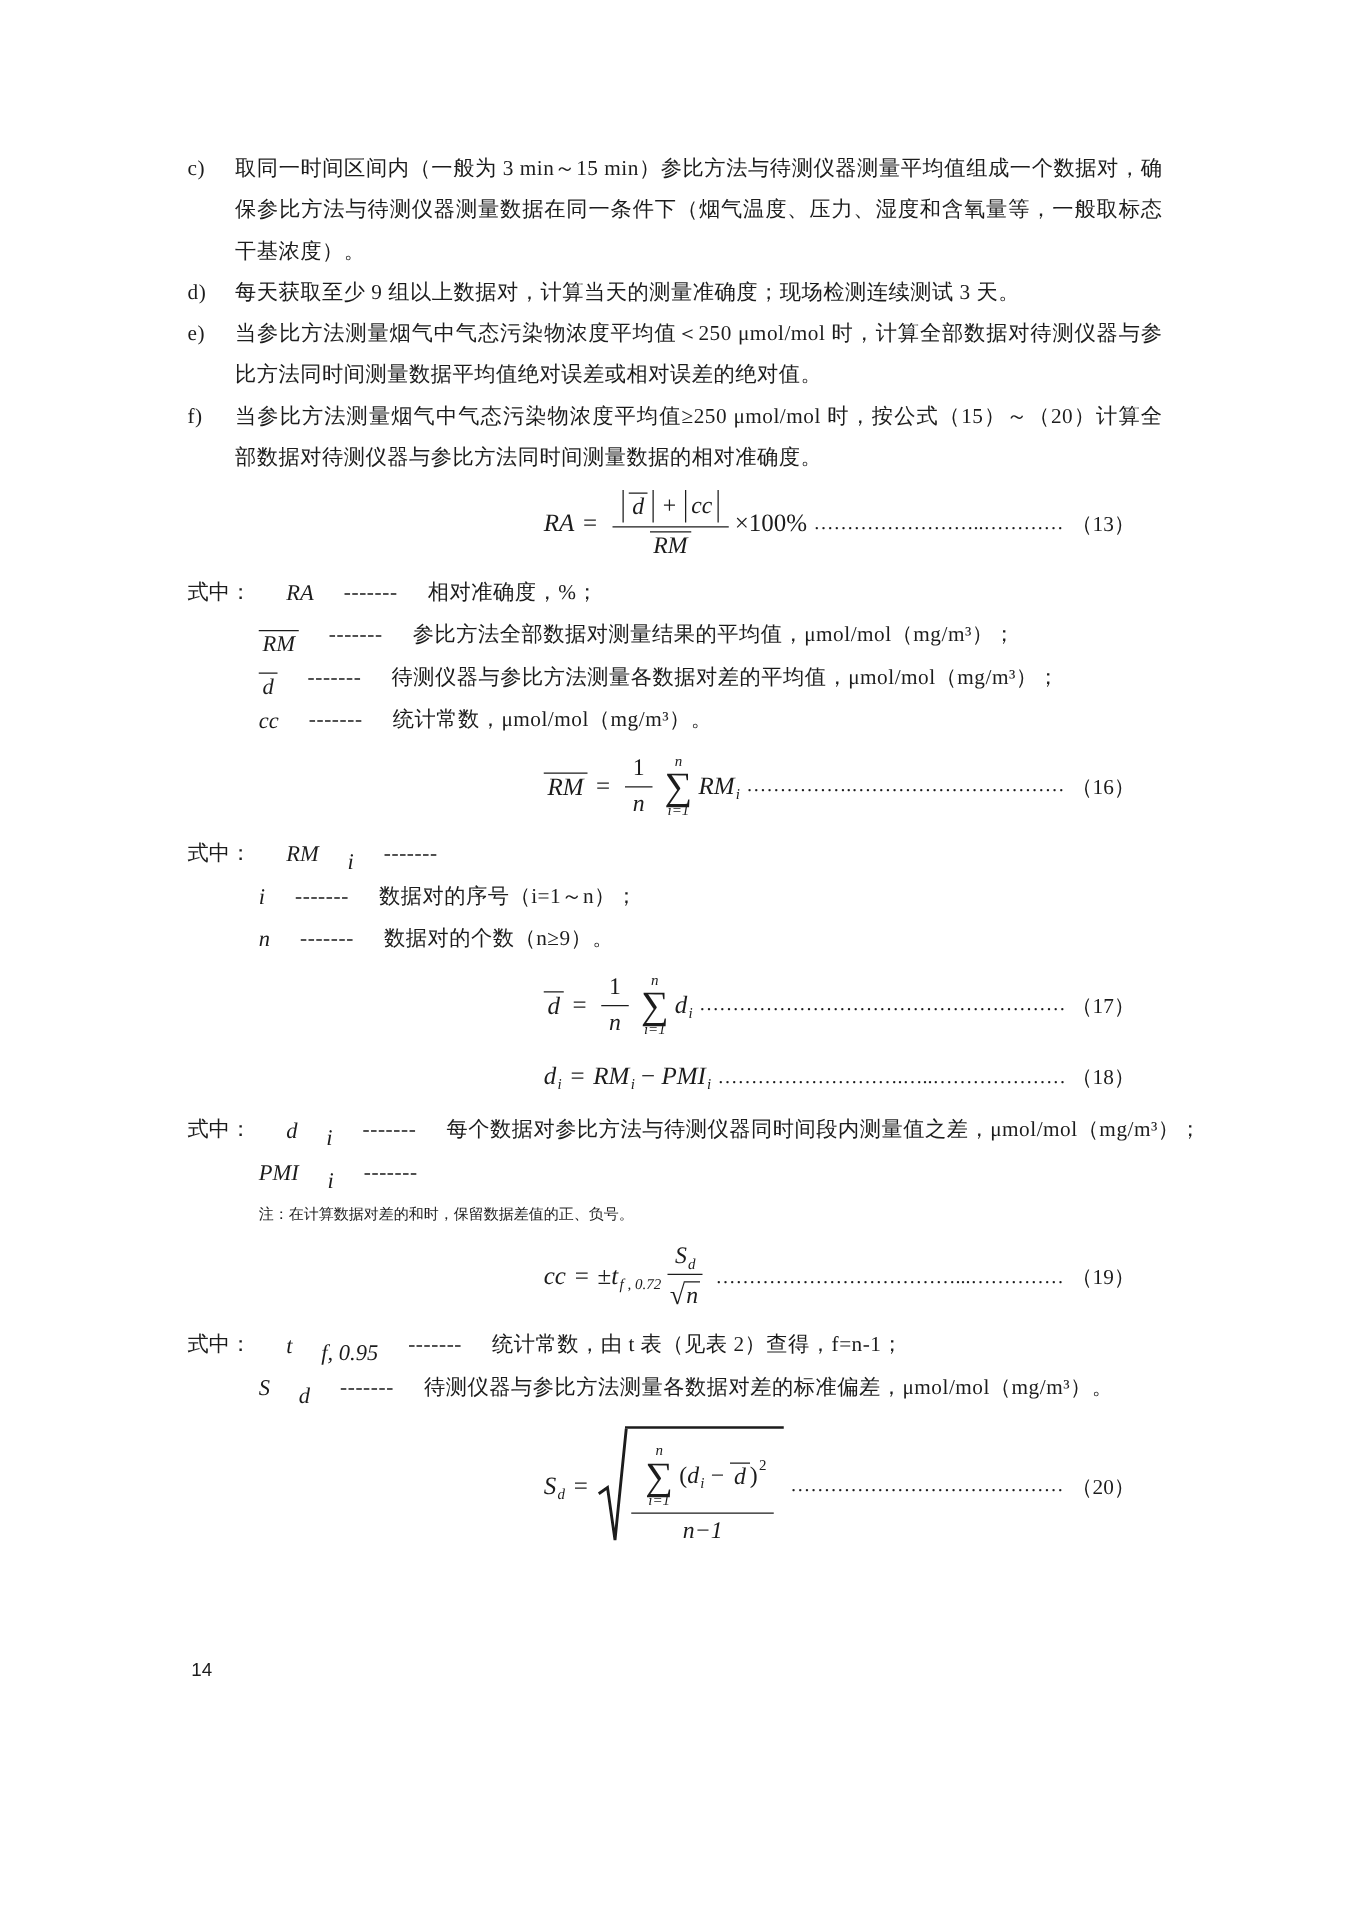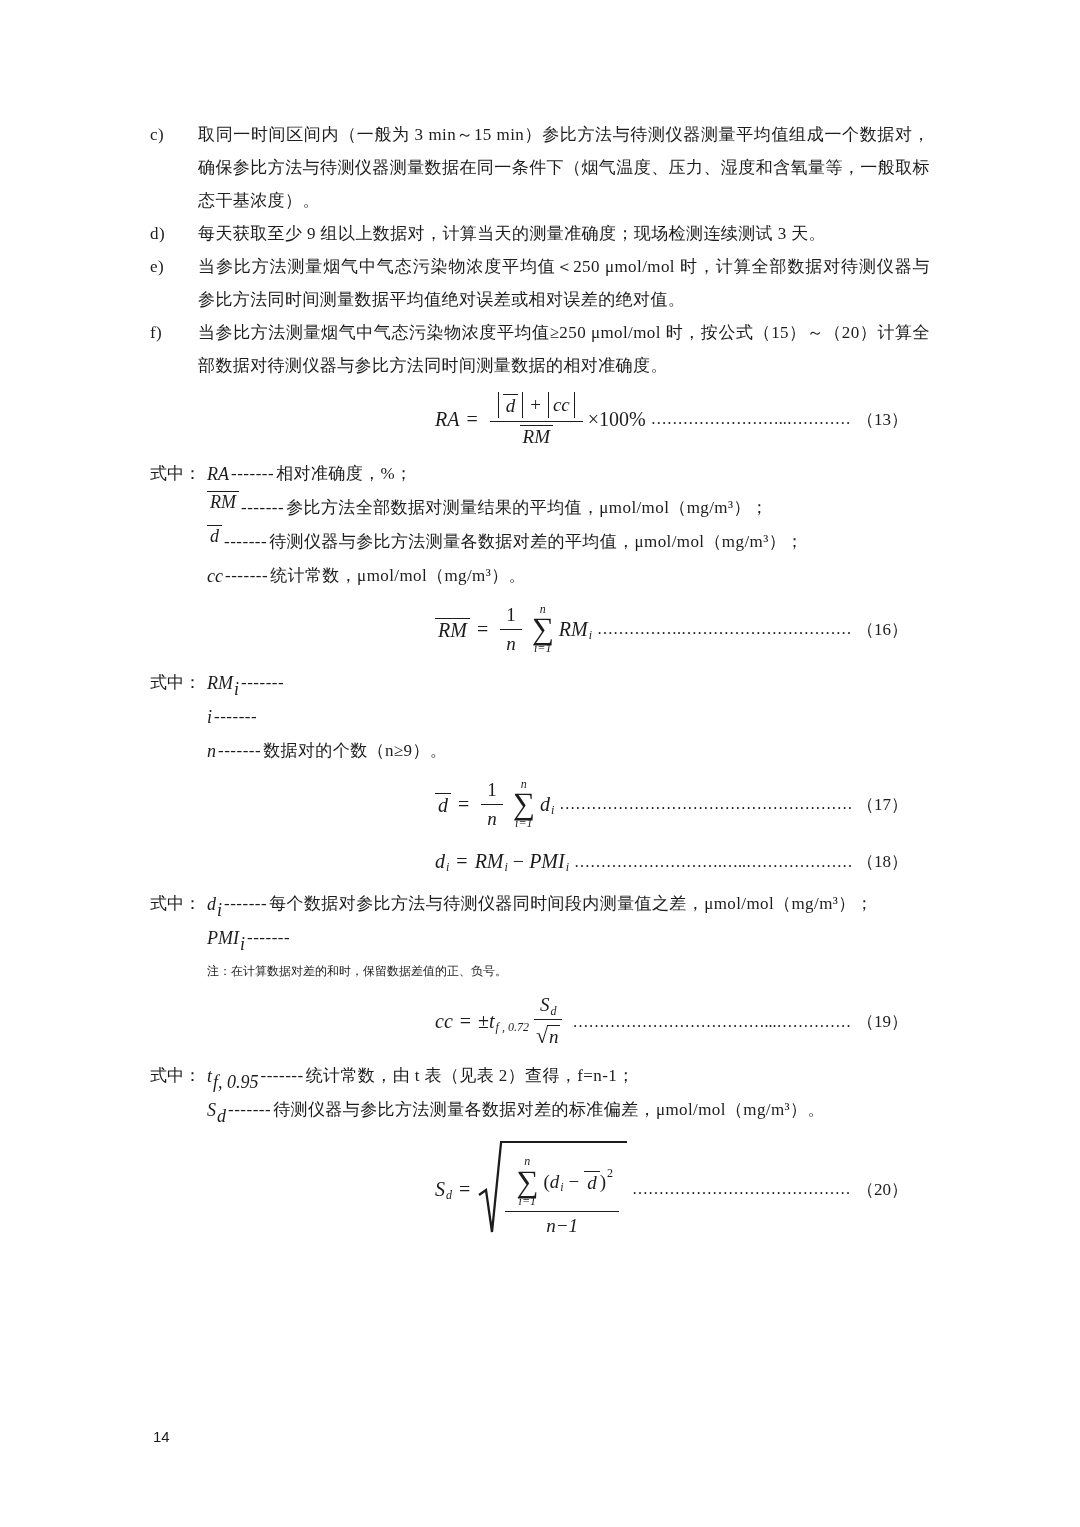--- a/index.html
+++ b/index.html
@@ -6,21 +6,21 @@
   .page{
     width:1080px;height:1527px;background:#ffffff;position:relative;
     margin:0 auto;overflow:hidden;color:#1c1c1c;
     font-family:"Liberation Serif","DejaVu Serif",serif;
   }
   .content{padding:118px 150px 0 150px;}
 
   
   .li{display:flex;font-size:17px;line-height:33px;letter-spacing:0.4px;}
   .li-label{flex:0 0 38px;}
-  .li-text{flex:1;text-align:justify;margin-left:10px;}
+  .li-text{flex:1;text-align:justify;}
 
   
   .formula-row{
     display:flex;align-items:center;margin:10px 0;
     padding-left:285px;padding-right:22px;
   }
   .f-expr{display:inline-flex;align-items:center;font-size:20px;font-style:italic;white-space:nowrap;}
   .up{font-style:normal;}
   .eq{margin:0 7px;font-style:normal;}
   .plus{margin:0 5px;font-style:normal;}
@@ -46,29 +46,29 @@
 
   .rt{border-top:1.5px solid #1c1c1c;padding:0 2px;}
   .sqrt-sign{font-style:normal;font-size:22px;margin-right:-1px;}
 
   .sqrt-big{display:inline-flex;align-items:flex-start;}
   .radical-svg{flex:0 0 auto;margin-right:-3px;}
   .radicand{border-top:2px solid #1c1c1c;padding:4px 8px 0 5px;}
 
   
   .where{font-size:17px;}
-  .w-row{display:flex;align-items:flex-start;line-height:34px;white-space:nowrap;}
+  .w-row{display:flex;align-items:flex-end;line-height:34px;white-space:nowrap;gap:22px;}
   .w-prefix{flex:0 0 57px;}
   .indent{padding-left:57px;}
   .w-term{font-style:italic;font-size:18px;}
   .w-dash{margin:0 2px;letter-spacing:0.5px;}
   .w-desc{letter-spacing:0.4px;}
   .note{font-size:12px;line-height:26px;padding-left:57px;margin:3px 0 2px;}
 
-  .page-number{position:absolute;left:153px;top:1428px;font-size:15px;font-family:"Liberation Sans","DejaVu Sans",sans-serif;}
+  .page-number{position:absolute;left:153px;top:1328px;font-size:15px;font-family:"Liberation Sans","DejaVu Sans",sans-serif;}
 </style>
 </head>
 <body>
 
 <div class="page">
   <div class="content">
 
     <div class="li">
       <span class="li-label">c)</span>
       <span class="li-text">取同一时间区间内（一般为 3 min～15 min）参比方法与待测仪器测量平均值组成一个数据对，确保参比方法与待测仪器测量数据在同一条件下（烟气温度、压力、湿度和含氧量等，一般取标态干基浓度）。</span>
@@ -157,20 +157,21 @@
     <div class="where">
       <div class="w-row">
         <span class="w-prefix">式中：</span>
         <span class="w-term">RM</span>
         <span class="w-term subs">i</span>
         <span class="w-dash">-------</span>
       </div>
       <div class="w-row indent">
         <span class="w-term">i</span>
         <span class="w-dash">-------</span>
+        <span class="w-desc">数据对的序号（i=1～n）；</span>
       </div>
       <div class="w-row indent">
         <span class="w-term">n</span>
         <span class="w-dash">-------</span>
         <span class="w-desc">数据对的个数（n≥9）。</span>
       </div>
     </div>
 
     <div class="formula-row">
       <span class="f-expr">

